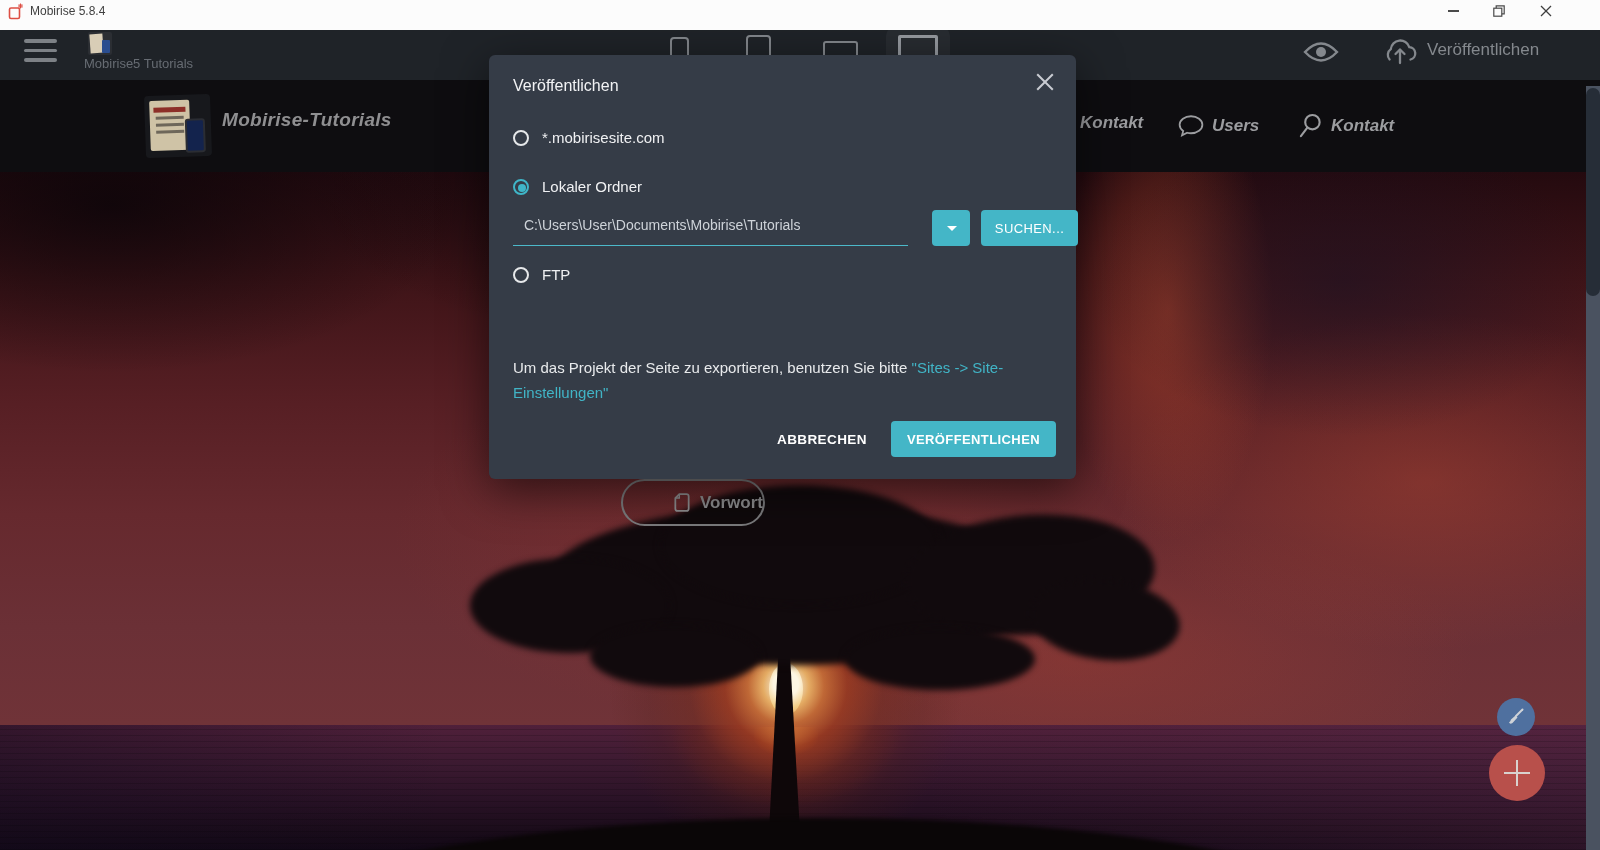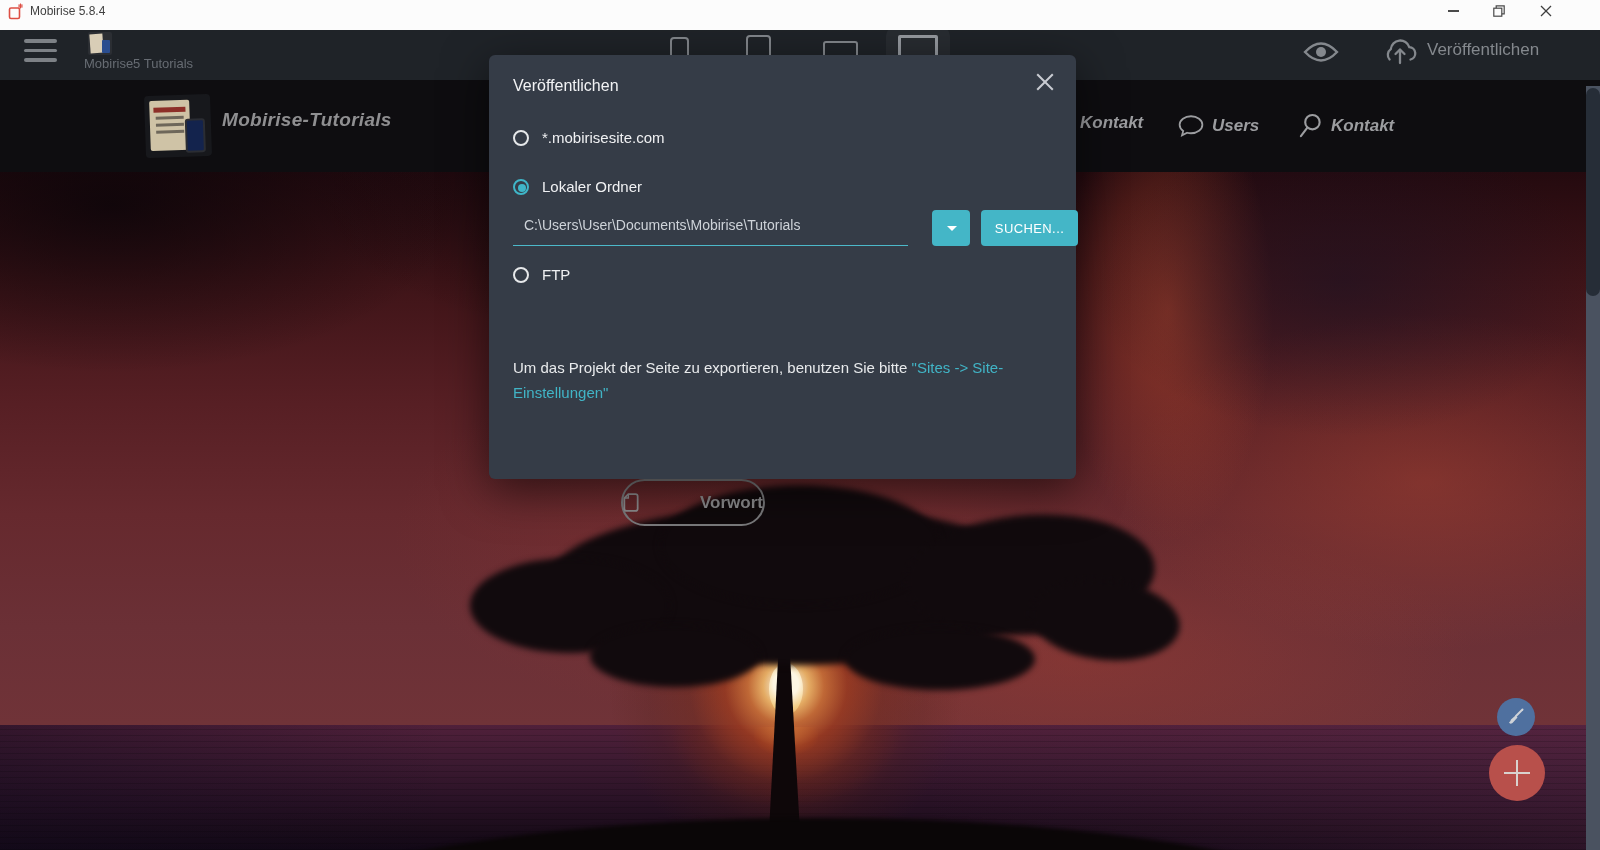--- a/index.html
+++ b/index.html
@@ -75,21 +75,21 @@
     background:radial-gradient(circle, rgba(247,236,210,.95) 0 4%, rgba(234,178,102,.95) 9%, rgba(204,113,54,.85) 15%, rgba(160,60,28,.7) 24%, rgba(110,40,22,.4) 38%, rgba(80,30,18,.18) 54%, transparent 70%); }
   .sun-core { position:absolute; left:769px; top:491px; width:34px; height:52px; border-radius:50%;
     background:radial-gradient(circle at 50% 40%, #fdf6e3 0 35%, #f3cd85 70%, rgba(240,170,90,.4) 100%); }
   .canopy { position:absolute; background:#110a0d; border-radius:50%; filter:blur(3px); }
   .trunk { position:absolute; left:762px; top:460px; width:46px; height:228px; background:#0e0709;
     clip-path:polygon(38% 0, 58% 0, 86% 100%, 12% 100%); }
   .hill { position:absolute; left:240px; top:646px; width:1160px; height:240px; border-radius:50%;
     background:#0a0607; filter:blur(2px); }
 
   .pill-btn { position:absolute; top:399px; height:47px; border:2px solid #7b7b7d; border-radius:24px;
-    display:flex; align-items:center; justify-content:space-between; gap:10px; color:#8e8e90; font-size:17px; font-weight:600; cursor:pointer; background:rgba(0,0,0,.08); }
+    display:flex; align-items:center; justify-content:flex-end; gap:10px; color:#8e8e90; font-size:17px; font-weight:600; cursor:pointer; background:rgba(0,0,0,.08); }
   .pill-vorwort { left:621px; width:144px; }
   .pill-translate { left:792px; width:131px; }
 
   .fab { position:absolute; border-radius:50%; display:flex; align-items:center; justify-content:center; cursor:pointer; z-index:8; }
   .fab-brush { left:1497px; top:618px; width:38px; height:38px; background:#4f709f; }
   .fab-plus { left:1489px; top:665px; width:56px; height:56px; background:#b8504b; }
   .plus-h { position:absolute; width:26px; height:2.5px; background:#d9d2ce; }
   .plus-v { position:absolute; width:2.5px; height:26px; background:#d9d2ce; }
 
   
@@ -293,15 +293,19 @@
       <button class="browse-btn">SUCHEN...</button>
     </div>
 
     <div class="opt-row" style="top:211px;">
       <span class="radio"></span>
       <span class="opt-label">FTP</span>
     </div>
 
     <p class="dlg-note"><span>Um das Projekt der Seite zu exportieren, benutzen Sie bitte </span><span class="link">"Sites -&gt; Site-Einstellungen"</span></p>
 
+    <div class="dlg-footer">
+      <button class="cancel-btn">ABBRECHEN</button>
+      <button class="publish-btn">VERÖFFENTLICHEN</button>
+    </div>
   </div>
 
 </div>
 
 </body></html>

